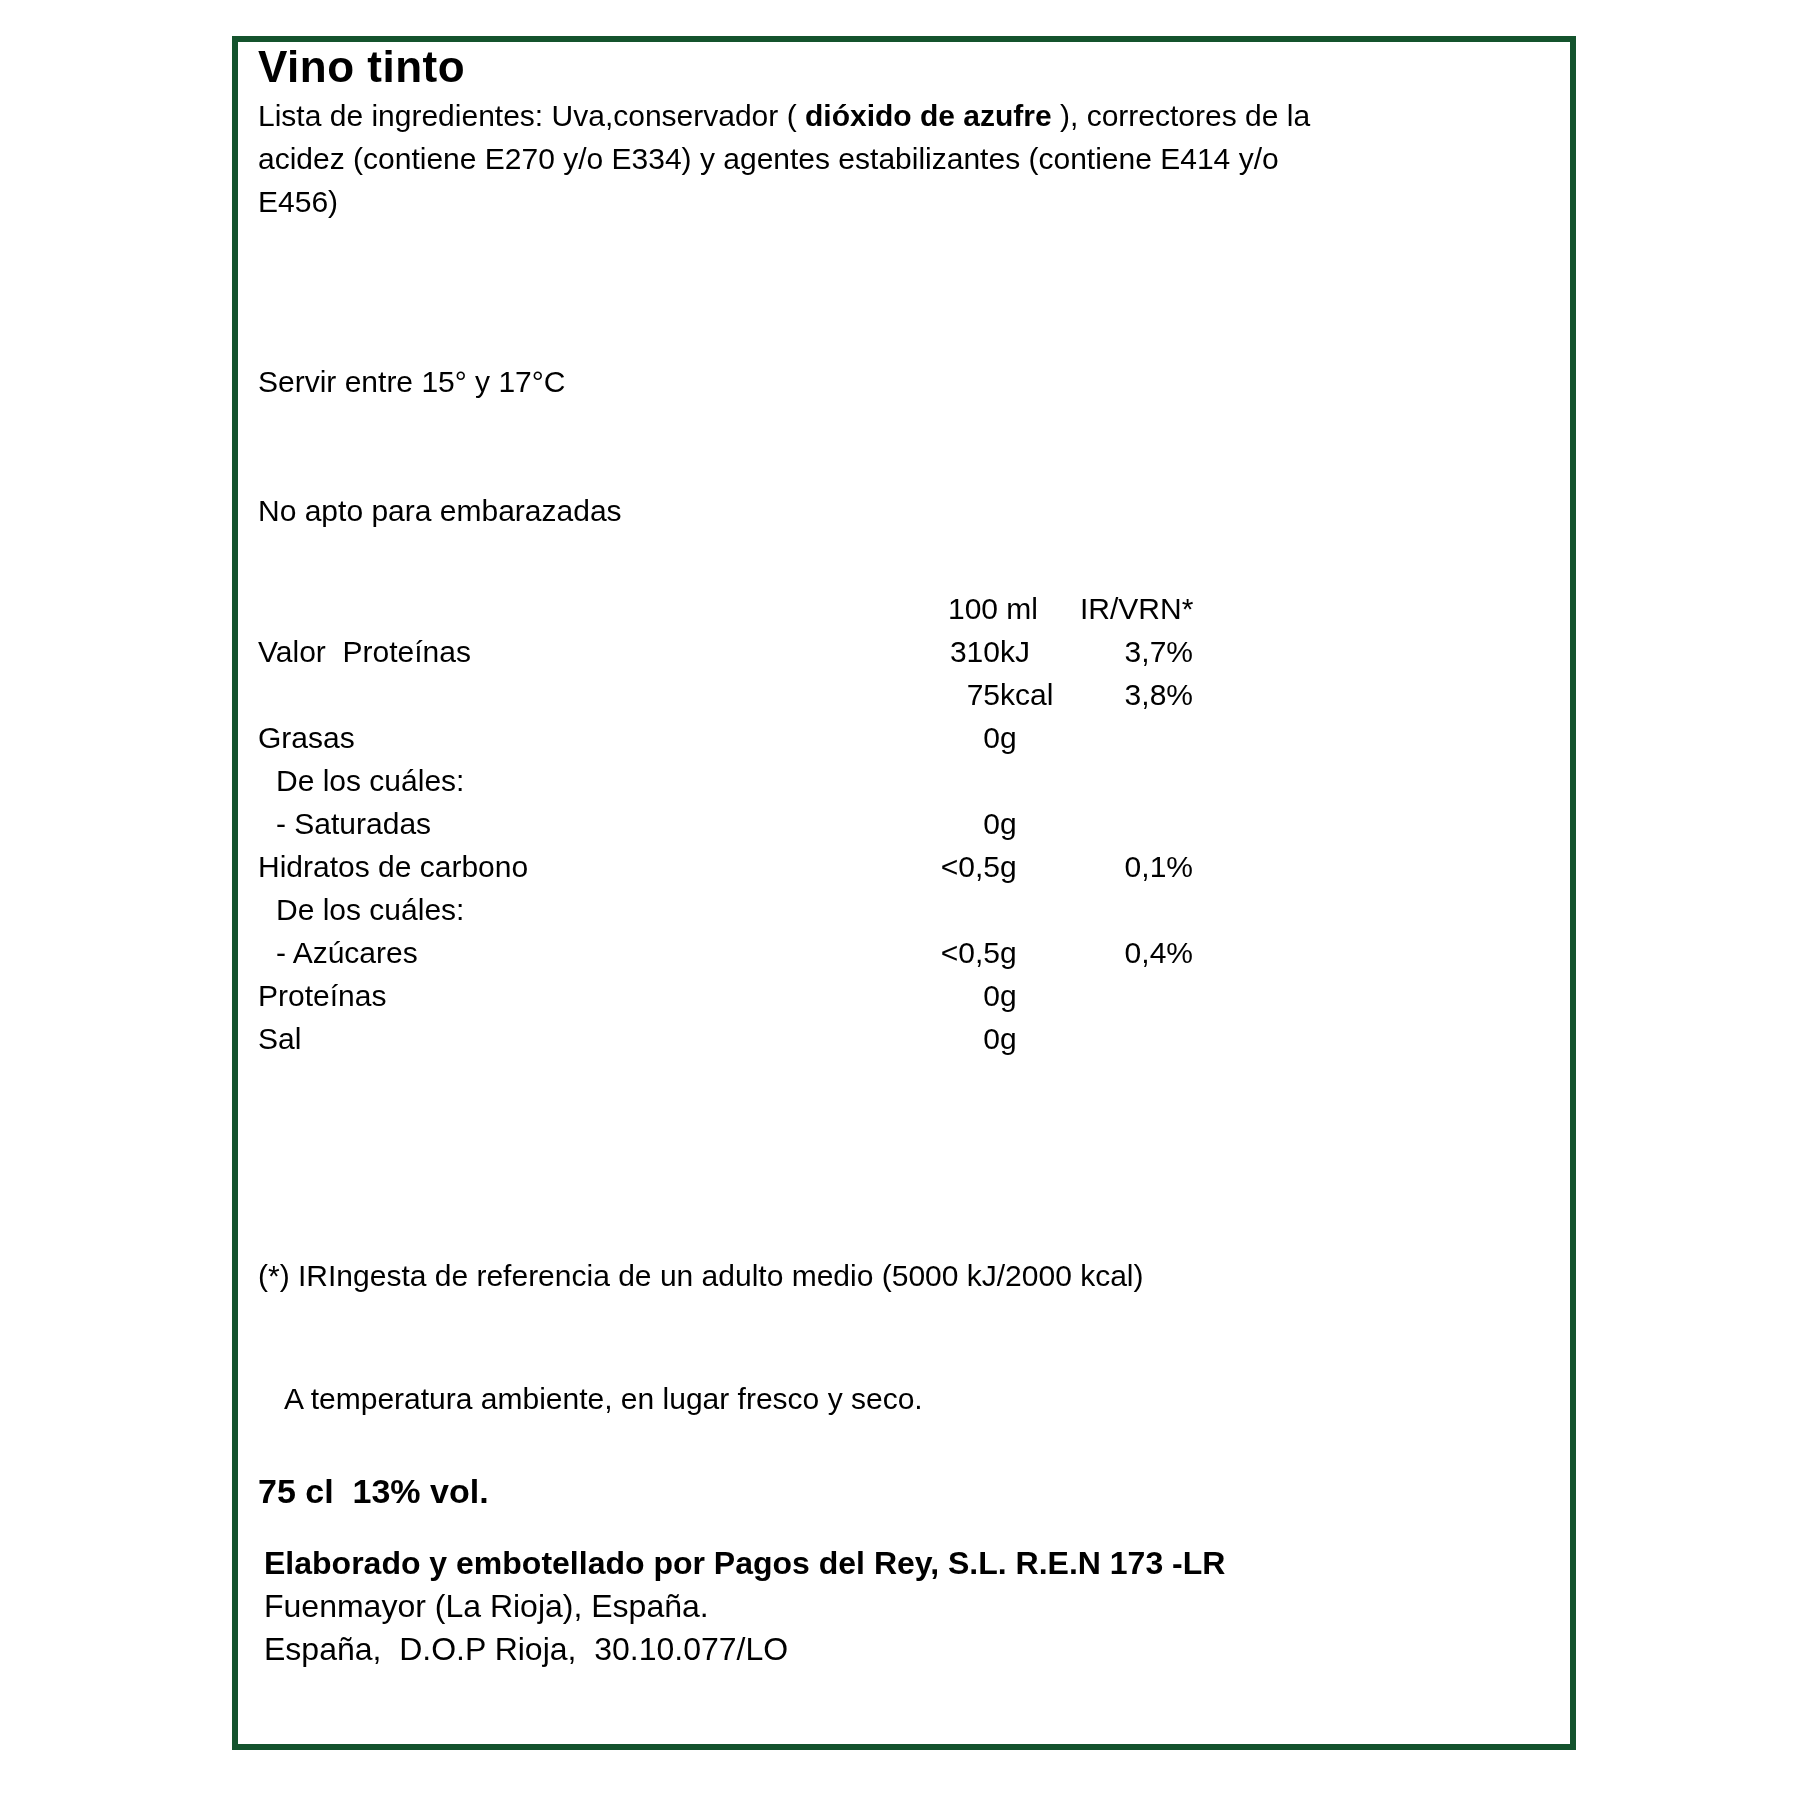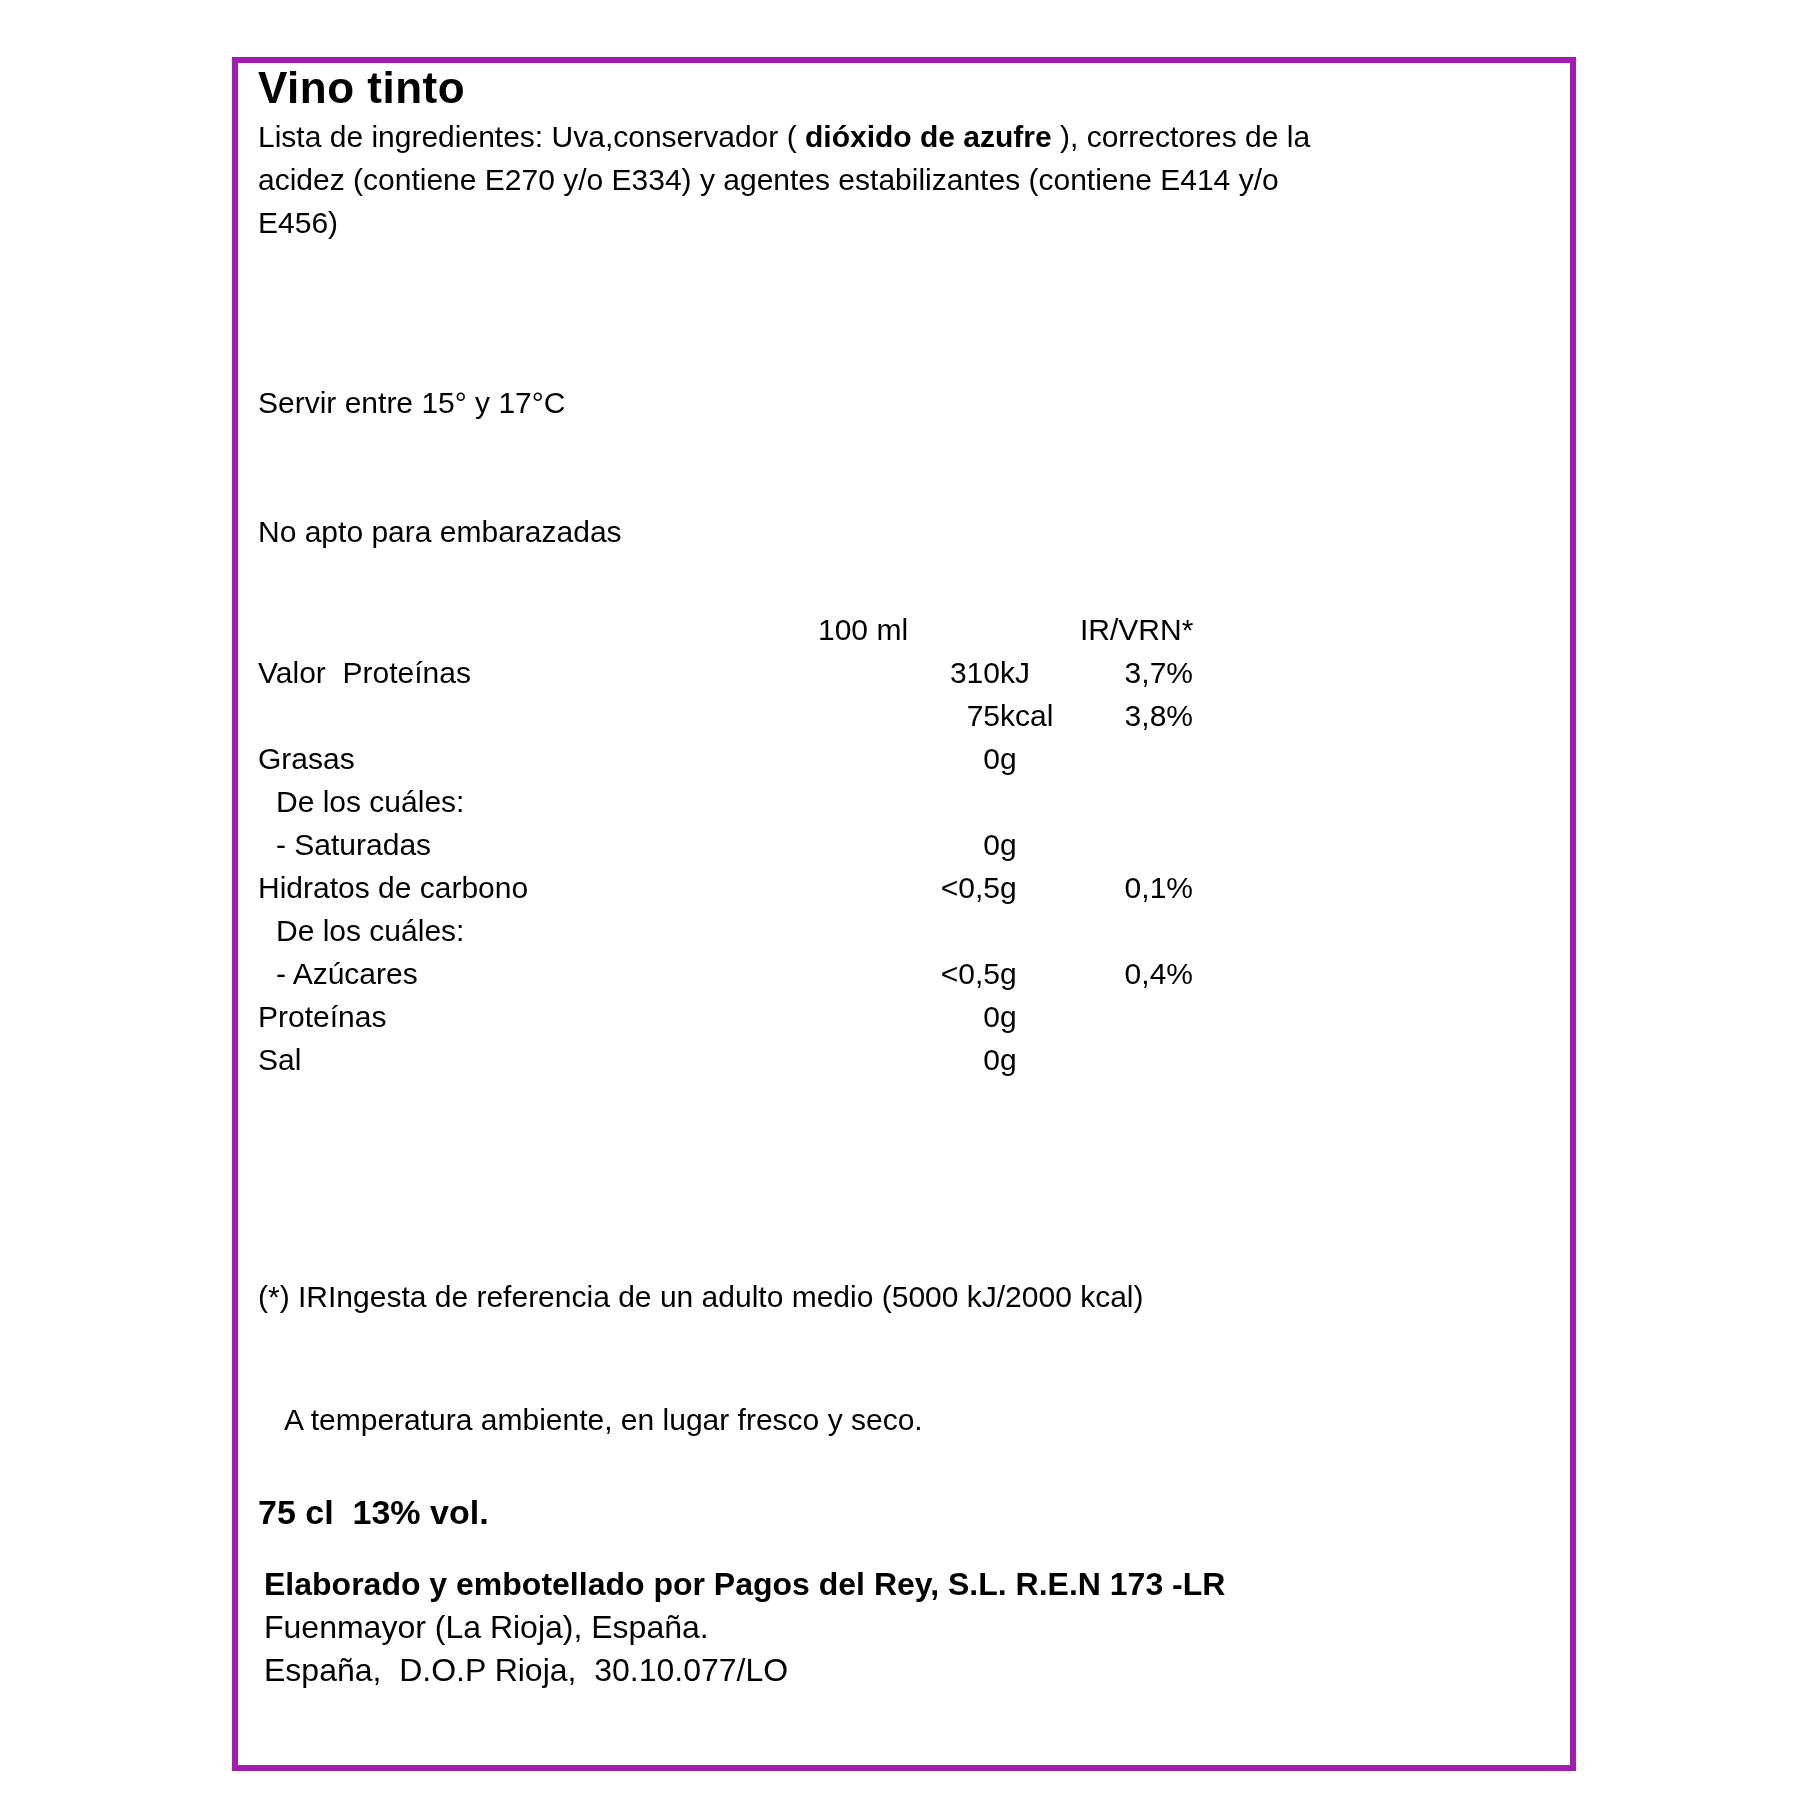--- a/index.html
+++ b/index.html
@@ -14,24 +14,24 @@
   .page {
     position: relative;
     width: 1800px;
     height: 1800px;
     background: #ffffff;
     overflow: hidden;
   }
   .label-box {
     position: absolute;
     left: 232px;
-    top: 57px;
+    top: 36px;
     width: 1332px;
     height: 1702px;
-    border: 6px solid #a21caf;
+    border: 6px solid #14532d;
     background: #ffffff;
   }
   .label-inner {
     position: relative;
     width: 100%;
     height: 100%;
   }
   .blk { position: absolute; left: 20px; }
   .title {
     top: 0px;
@@ -70,21 +70,21 @@
     display: grid;
     grid-template-columns: 560px 262px 113px;
     height: 43px;
     line-height: 43px;
   }
   .nlabel { text-align: left; white-space: pre; }
   .nlabel.indent { padding-left: 18px; }
   .namount { text-align: right; white-space: pre; }
   .nunit { text-align: left; white-space: pre; }
   .npct { text-align: right; white-space: pre; }
-  .nhead-amount { text-align: left; padding-right: 42px; white-space: pre; }
+  .nhead-amount { text-align: right; padding-right: 42px; white-space: pre; }
   .nhead-ref { text-align: right; white-space: pre; }
   .footnote {
     top: 1212px;
     font-size: 30px;
     line-height: 43px;
     white-space: pre;
   }
   .storage {
     top: 1335px;
     font-size: 30px;

